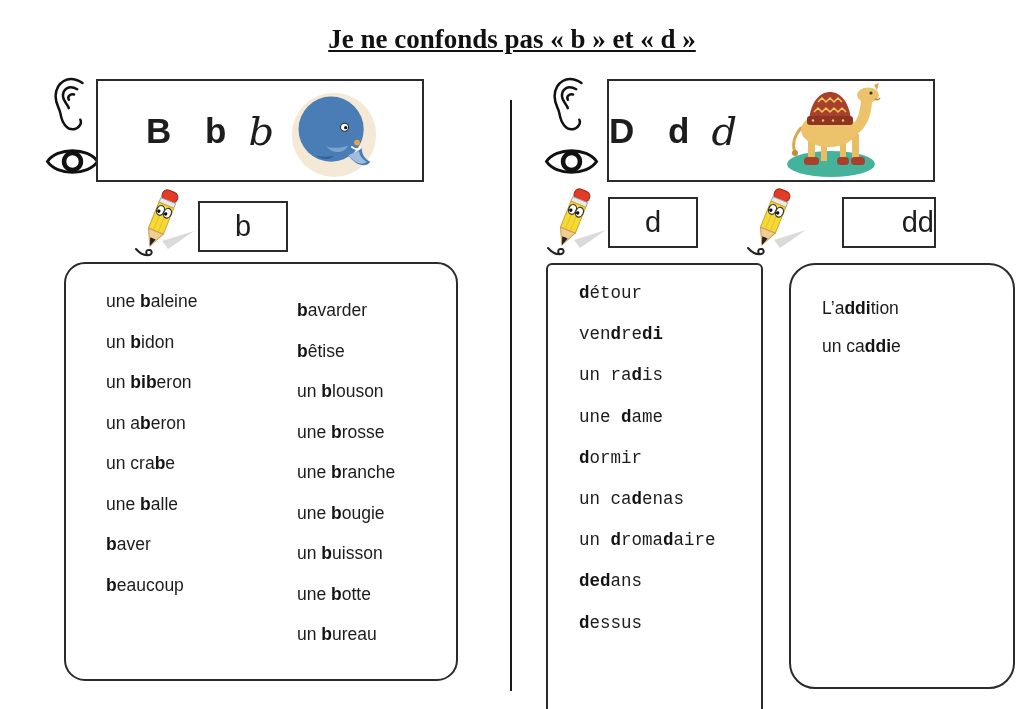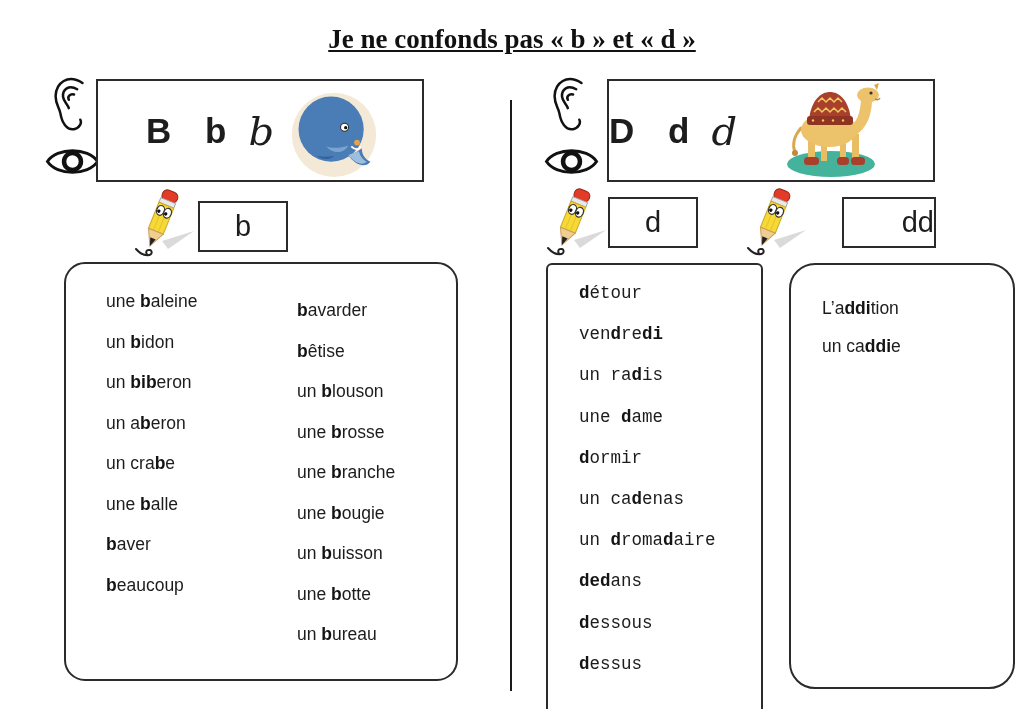--- a/index.html
+++ b/index.html
@@ -211,21 +211,20 @@
   <div class="abs panel" style="left:546px;top:263px;width:217px;height:488px;border-radius:6px;font-family:Liberation Mono, monospace;">
     <div class="word-col rh41" style="left:31px;top:18px;">
         <div class="word-row"><b>d</b><span>étour</span></div>
         <div class="word-row"><span>ven</span><b>d</b><span>re</span><b>di</b></div>
         <div class="word-row"><span>un ra</span><b>d</b><span>is</span></div>
         <div class="word-row"><span>une </span><b>d</b><span>ame</span></div>
         <div class="word-row"><b>d</b><span>ormir</span></div>
         <div class="word-row"><span>un ca</span><b>d</b><span>enas</span></div>
         <div class="word-row"><span>un </span><b>d</b><span>roma</span><b>d</b><span>aire</span></div>
         <div class="word-row"><b>ded</b><span>ans</span></div>
-        <div class="word-row"><b>d</b><span>essous</span></div>
         <div class="word-row"><b>d</b><span>essus</span></div>
       </div>
   </div>
 
   <div class="abs panel" style="left:789px;top:263px;width:226px;height:426px;border-radius:26px;">
     <div class="word-col rh38" style="left:31px;top:33px;">
         <div class="word-row"><span>L’a</span><b>ddi</b><span>tion</span></div>
         <div class="word-row"><span>un ca</span><b>ddi</b><span>e</span></div>
       </div>
   </div>

